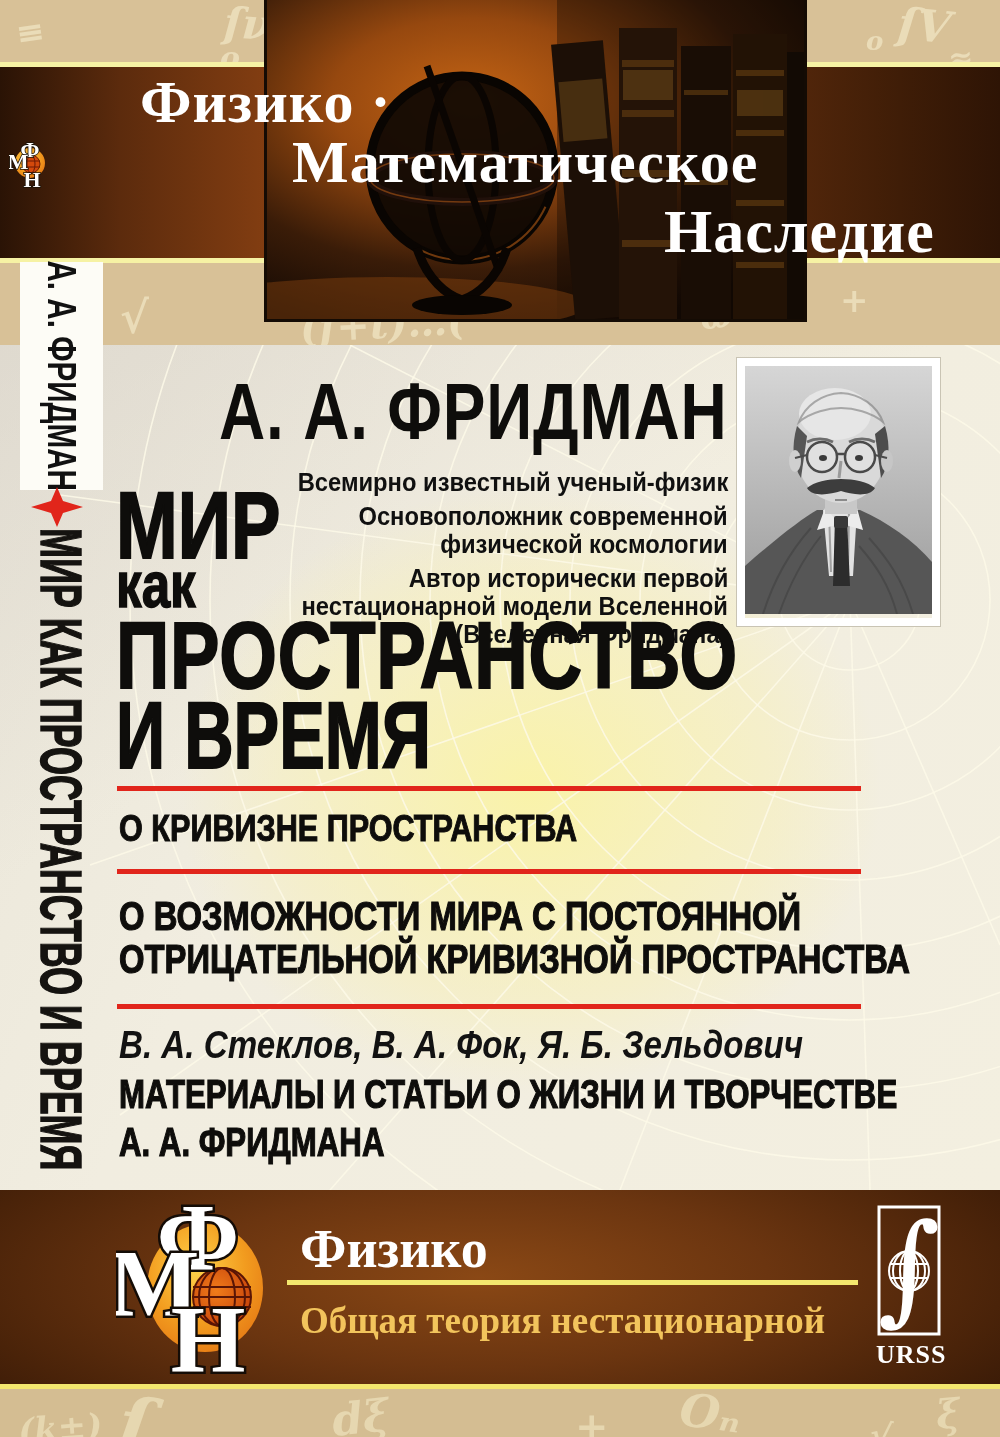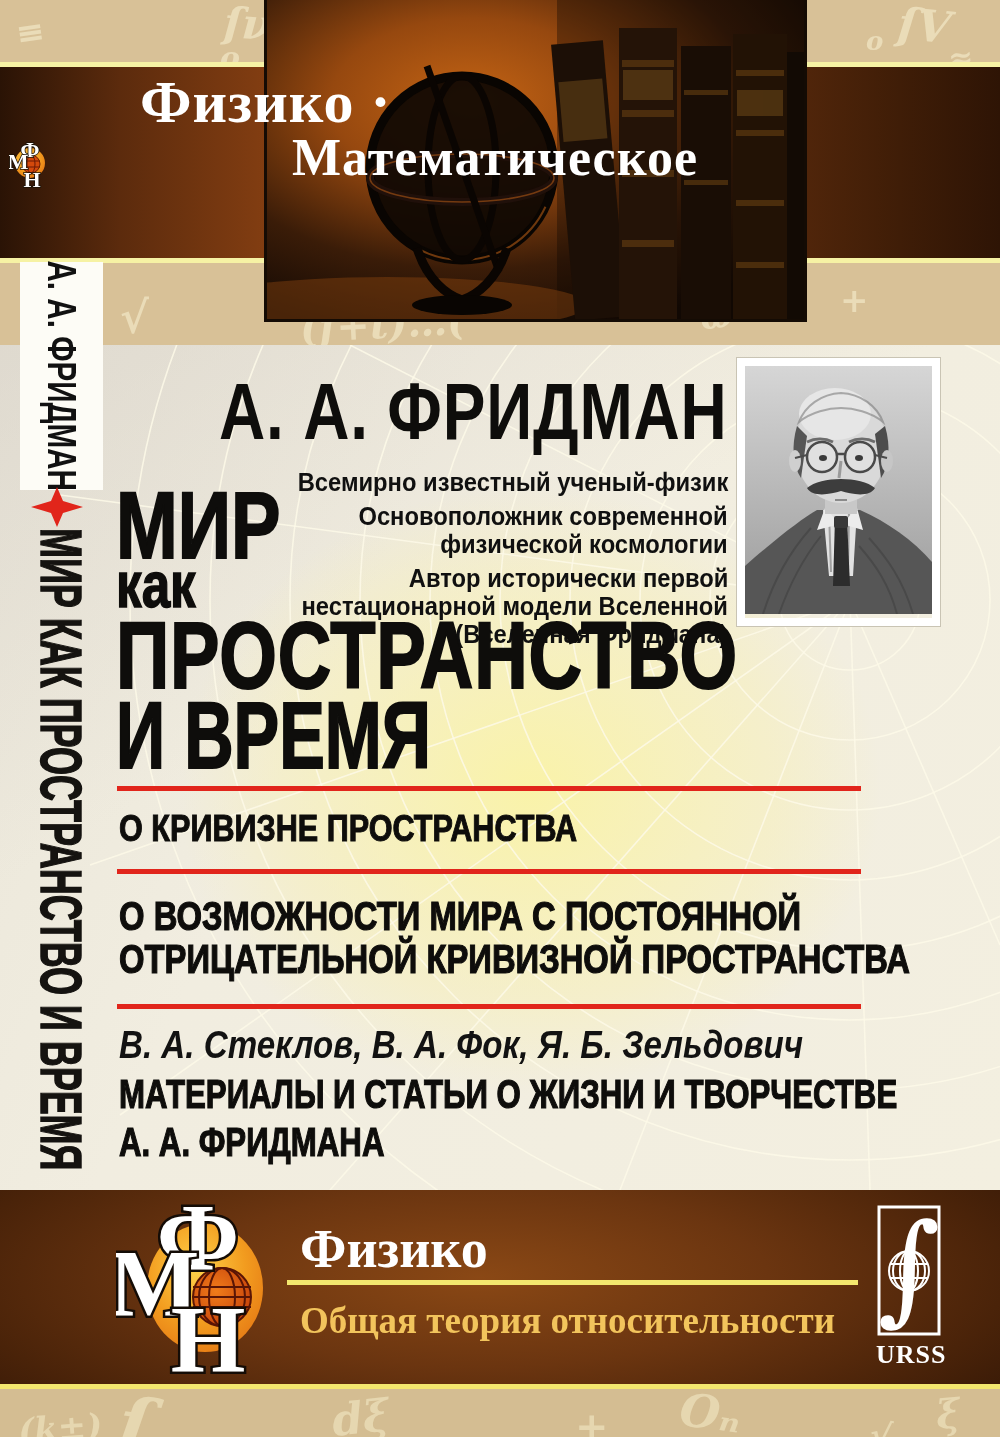--- a/index.html
+++ b/index.html
@@ -168,21 +168,22 @@
         <ellipse cx="195" cy="178" rx="92" ry="24" fill="none" stroke="#20100a" stroke-width="8"></ellipse>
         <ellipse cx="195" cy="178" rx="92" ry="24" fill="none" stroke="#8a4512" stroke-width="1.6" opacity="0.8"></ellipse>
         <line x1="160" y1="66" x2="232" y2="272" stroke="#0a0502" stroke-width="7"></line>
         <path d="M150,248 C160,280 180,295 195,300 C210,295 230,280 240,248" fill="none" stroke="#0a0502" stroke-width="9"></path>
         <ellipse cx="195" cy="305" rx="50" ry="10" fill="#090502"></ellipse>
       </g>
     </svg>
   </div>
 
   <div class="abs series" style="left:140px;top:72px;font-size:60px;">Физико ·</div>
-  <div class="abs series" style="left:292px;top:132px;font-size:52px;">Математическое</div>
+  <div class="abs series" style="left:292px;top:132px;font-size:60px;">Математическое</div>
+  <div class="abs series" style="left:664px;top:200px;font-size:62px;">Наследие</div>
 
   <svg class="abs" style="left:9px;top:136px;" width="40" height="56" viewBox="0 0 40 56">
     <defs>
       <radialGradient id="fmnS" cx="0.4" cy="0.35" r="0.8">
         <stop offset="0" stop-color="#ffd24a"></stop>
           <stop offset="0.55" stop-color="#f29c1f"></stop>
           <stop offset="1" stop-color="#e06a10"></stop>
       </radialGradient>
     </defs>
     <circle cx="21" cy="27" r="15" fill="url(#fmnS)"></circle>
@@ -318,21 +319,21 @@
     </g>
     <g font-family="Liberation Serif,serif" font-weight="bold" font-size="96" fill="#fff" stroke="#140c06" stroke-width="5" paint-order="stroke" text-anchor="middle">
       <text x="82" y="78">Ф</text>
       <text x="38" y="124">М</text>
       <text x="92" y="180">Н</text>
     </g>
   </svg>
 
   <div class="abs" id="cat" style="left:300px;top:1222px;">Физико</div>
   <div class="abs" id="midline"></div>
-  <div class="abs" id="subcat" style="left:300px;top:1302px;">Общая теория относительности</div>
+  <div class="abs" id="subcat" style="left:300px;top:1302px;">Общая теория нестационарной</div>
 
   <svg class="abs" style="left:876px;top:1205px;" width="68" height="132" viewBox="0 0 68 132">
     <rect x="3" y="2" width="60" height="127" fill="none" stroke="#fff" stroke-width="3"></rect>
     <text x="33" y="104" font-family="DejaVu Serif,serif" font-size="120" fill="#fff" text-anchor="middle">∫</text>
     <g stroke="#fff" stroke-width="2" fill="none">
       <circle cx="33" cy="66" r="20"></circle>
       <ellipse cx="33" cy="66" rx="9" ry="20"></ellipse>
       <ellipse cx="33" cy="66" rx="16" ry="20"></ellipse>
       <line x1="14" y1="59" x2="52" y2="59"></line>
       <line x1="14" y1="73" x2="52" y2="73"></line>

